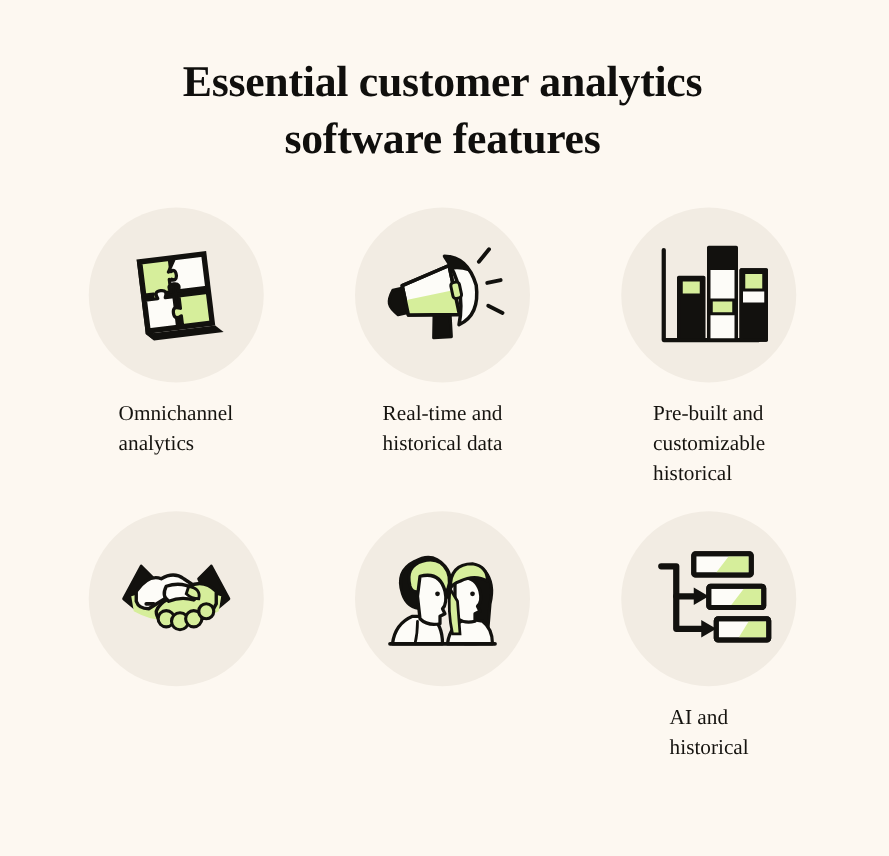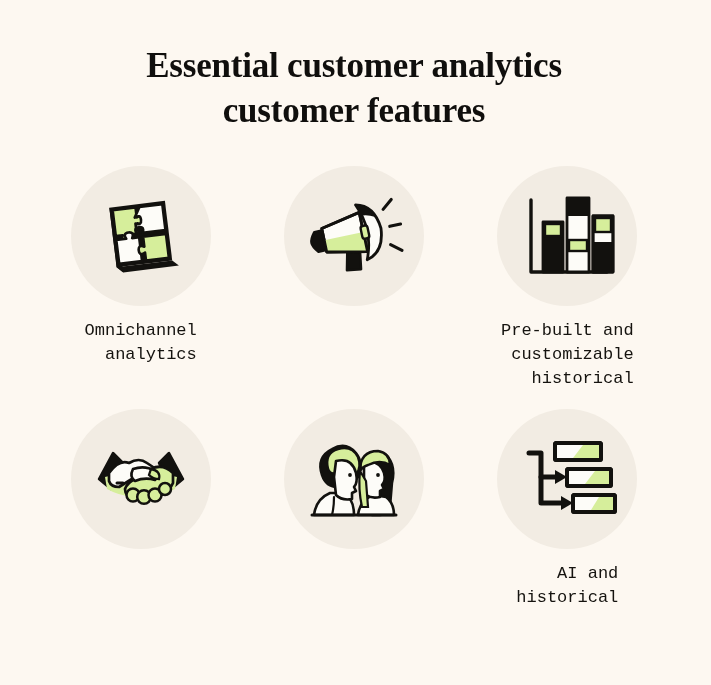--- a/index.html
+++ b/index.html
@@ -58,39 +58,39 @@
     background: #F2ECE3;
     display: flex;
     align-items: center;
     justify-content: center;
   }
   .badge svg {
     display: block;
   }
   .caption {
     margin-top: 13px;
-    font-family: Liberation Mono, monospace;
+    font-family: Liberation Serif, serif;
     font-size: 17px;
     line-height: 1.42;
     color: #15130F;
-    text-align: right;
+    text-align: left;
     max-width: 170px;
   }
   .cell-bottom .badge {
     margin-top: 8px;
   }
 </style>
 </head>
 <body>
 
 <div class="infographic">
 
   <h1 class="title">
     <span class="line">Essential customer analytics</span>
-    <span class="line">customer features</span>
+    <span class="line">software features</span>
   </h1>
 
   <div class="grid">
 
     <div class="cell">
       <div class="badge">
         <svg width="104" height="104" viewBox="0 0 104 104">
           <g transform="rotate(-7 52 52)">
 
             <path d="M24 20 L30 26 L30 86 L24 80 Z" fill="#12110E"></path>
@@ -140,20 +140,24 @@
             <rect x="60" y="44" width="7" height="13" rx="2.5" fill="#D6EE9B" stroke="#12110E" stroke-width="2.4"></rect>
 
             <g stroke="#12110E" stroke-width="3.1" stroke-linecap="round" fill="none">
               <line x1="86" y1="32" x2="96" y2="24"></line>
               <line x1="89" y1="50" x2="100" y2="50"></line>
               <line x1="86" y1="68" x2="96" y2="76"></line>
             </g>
           </g>
         </svg>
       </div>
+      <div class="caption">
+        <span>Real-time and</span><br>
+        <span>historical data</span>
+      </div>
     </div>
 
     <div class="cell">
       <div class="badge">
         <svg width="104" height="104" viewBox="0 0 104 104">
 
           <path d="M16 16 L16 88 L92 88" fill="none" stroke="#12110E" stroke-width="3.4" stroke-linecap="round" stroke-linejoin="round"></path>
 
           <rect x="28" y="38" width="20" height="50" fill="#12110E" stroke="#12110E" stroke-width="2.8" stroke-linejoin="round"></rect>
           <rect x="30" y="40" width="16" height="12" fill="#D6EE9B" stroke="#12110E" stroke-width="2.4"></rect>

